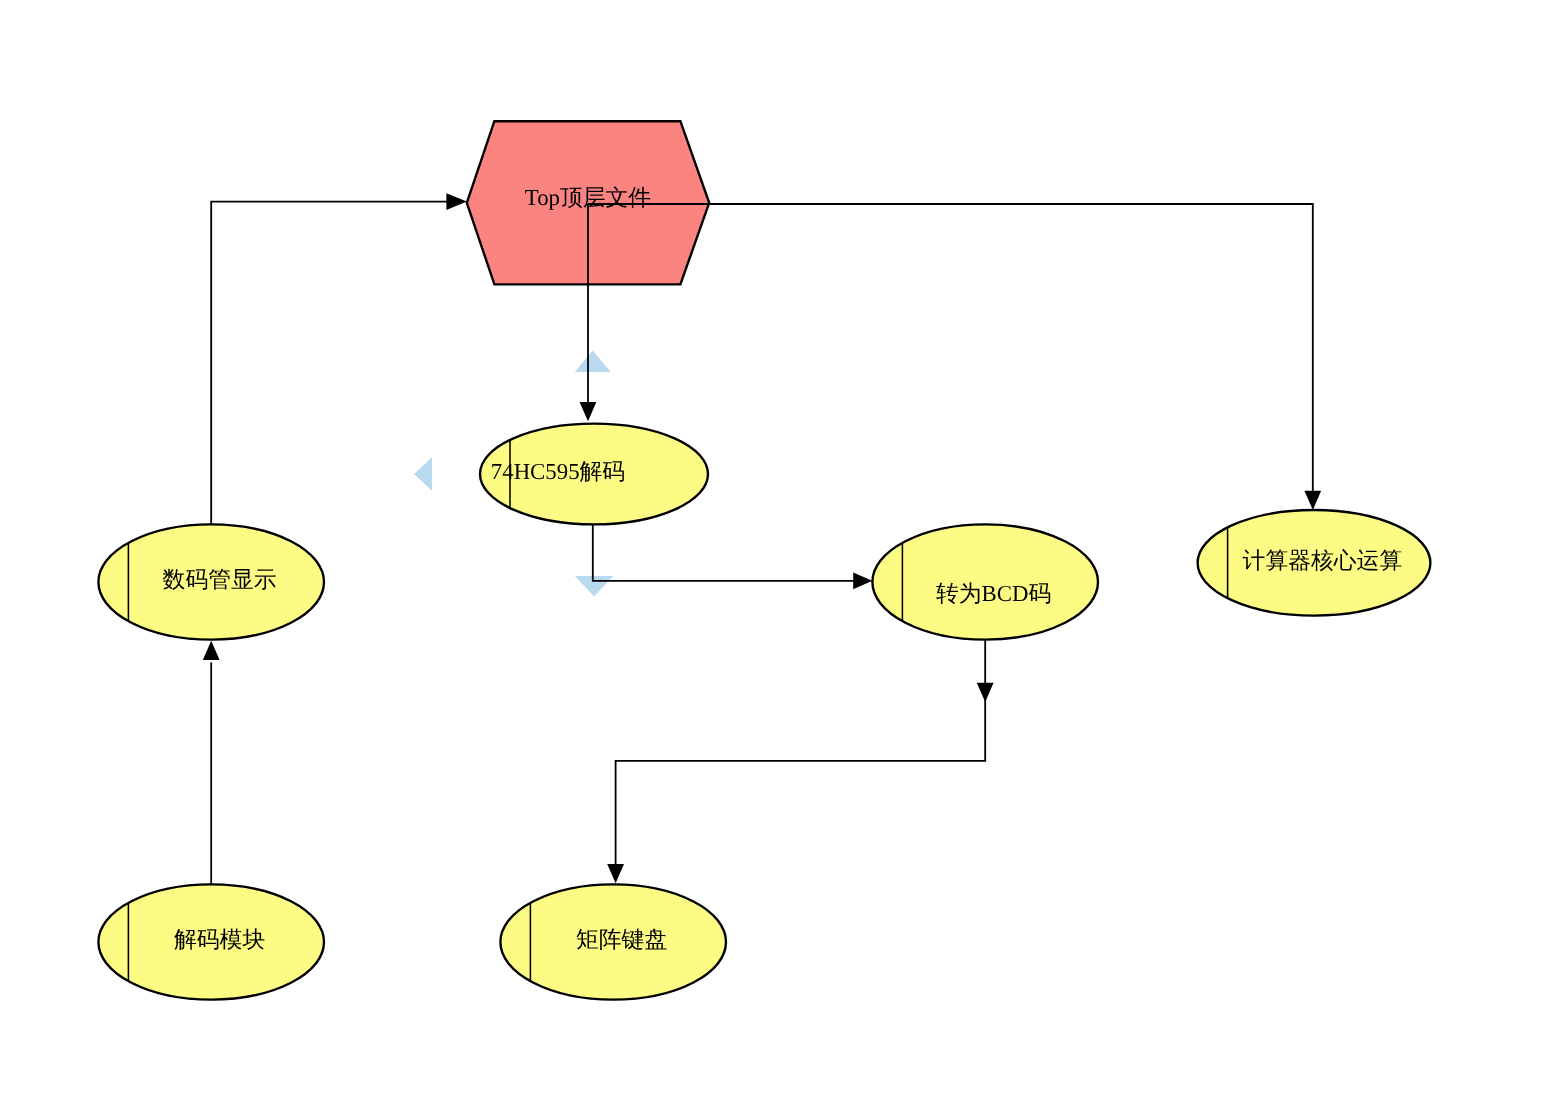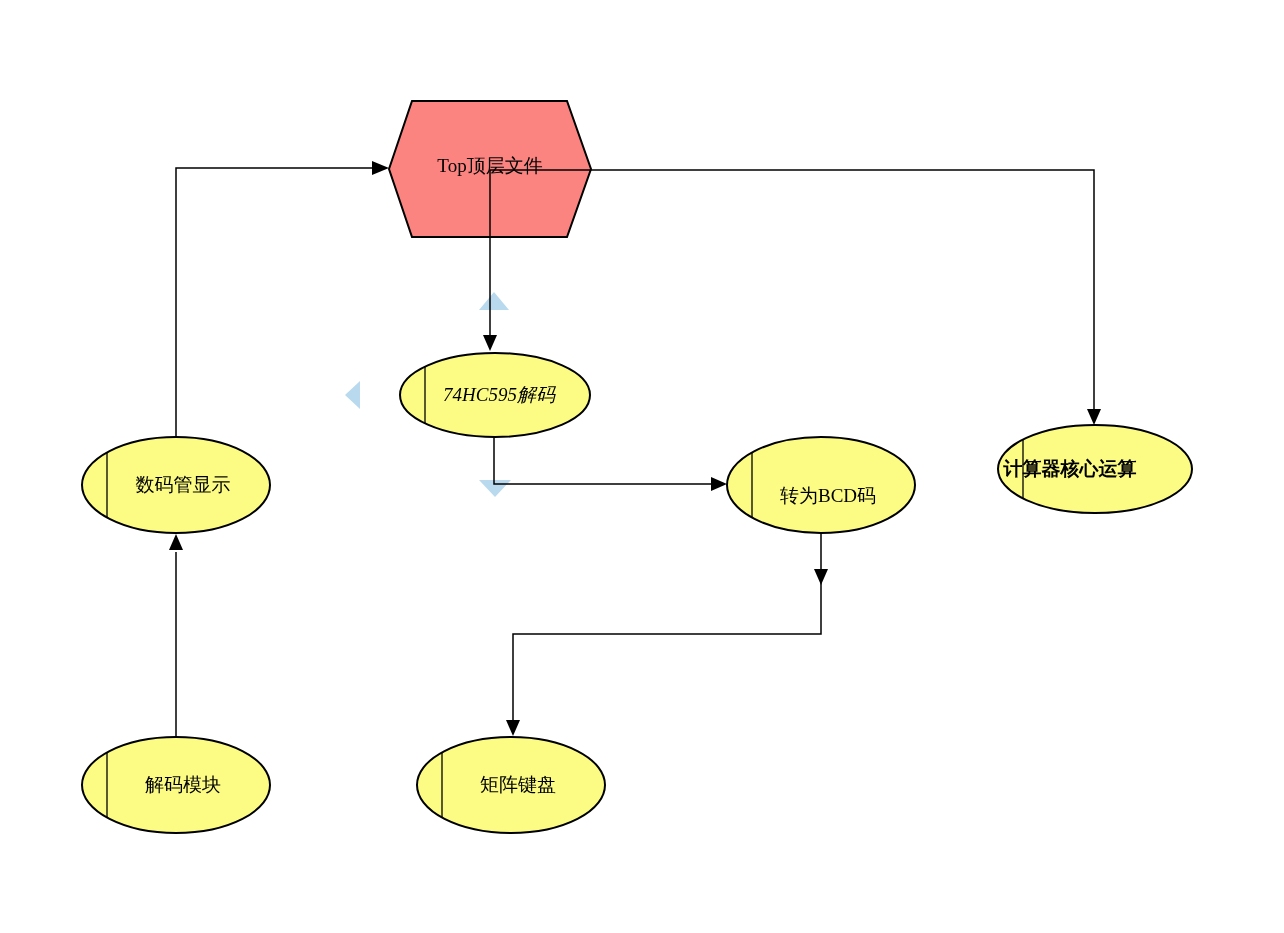--- a/index.html
+++ b/index.html
@@ -71,24 +71,24 @@
     <polyline class="edge" points="821,533 821,634 513,634 513,722"></polyline>
     <polygon class="arrowhead" points="821,585 814,569 828,569"></polygon>
     <polygon class="arrowhead" points="513,736 506,720 520,720"></polygon>
 
     <polyline class="edge" points="176,737 176,552"></polyline>
     <polygon class="arrowhead" points="176,534 169,550 183,550"></polygon>
   </svg>
 
   <div class="node-label" style="left:490px; top:166px;">Top顶层文件</div>
 
-  <div class="node-label" style="left:499px; top:395px;font-style:italic;">74HC595解码</div>
+  <div class="node-label" style="left:465px; top:395px;">74HC595解码</div>
 
   <div class="node-label" style="left:183px; top:485px;">数码管显示</div>
 
   <div class="node-label" style="left:828px; top:496px;">转为BCD码</div>
 
-  <div class="node-label" style="left:1070px; top:469px;font-weight:bold;">计算器核心运算</div>
+  <div class="node-label" style="left:1102px; top:469px;">计算器核心运算</div>
 
   <div class="node-label" style="left:183px; top:785px;">解码模块</div>
 
   <div class="node-label" style="left:518px; top:785px;">矩阵键盘</div>
 </div>
 
 </body></html>

